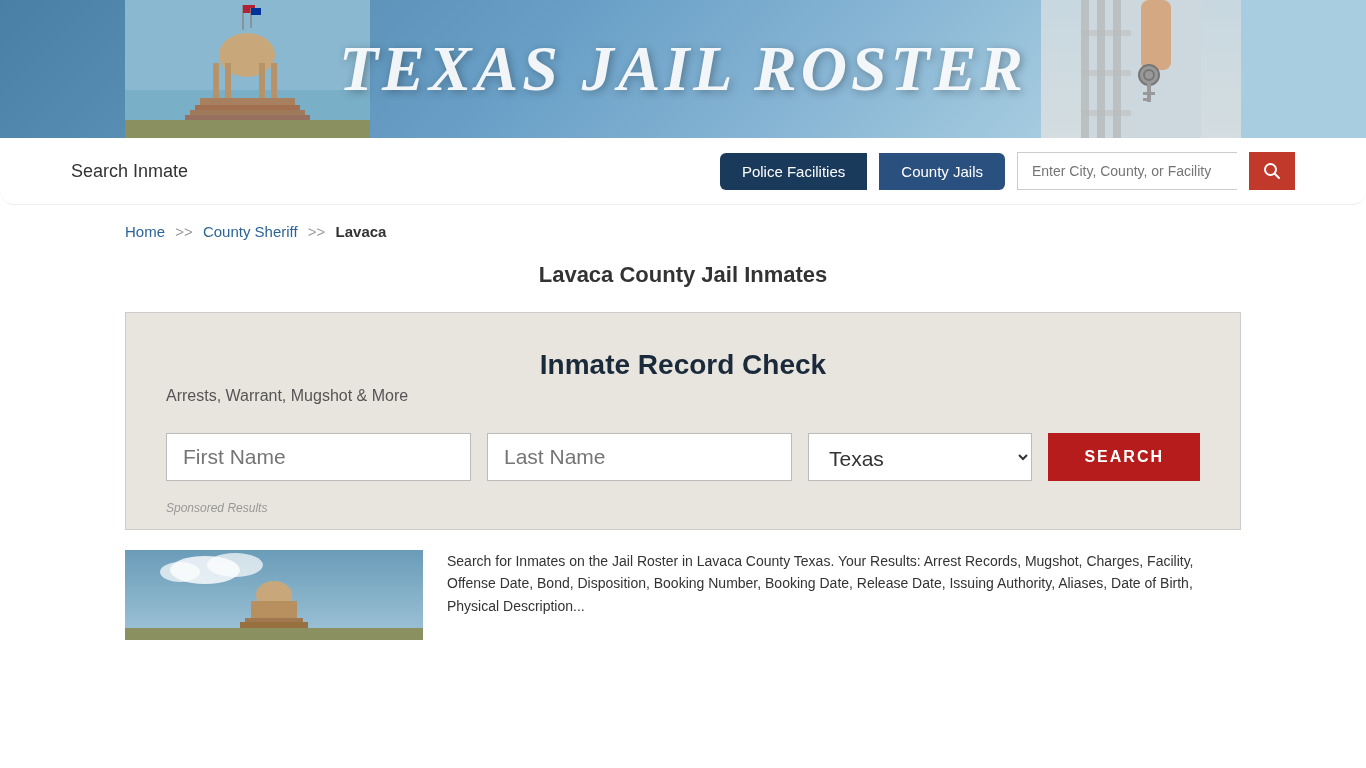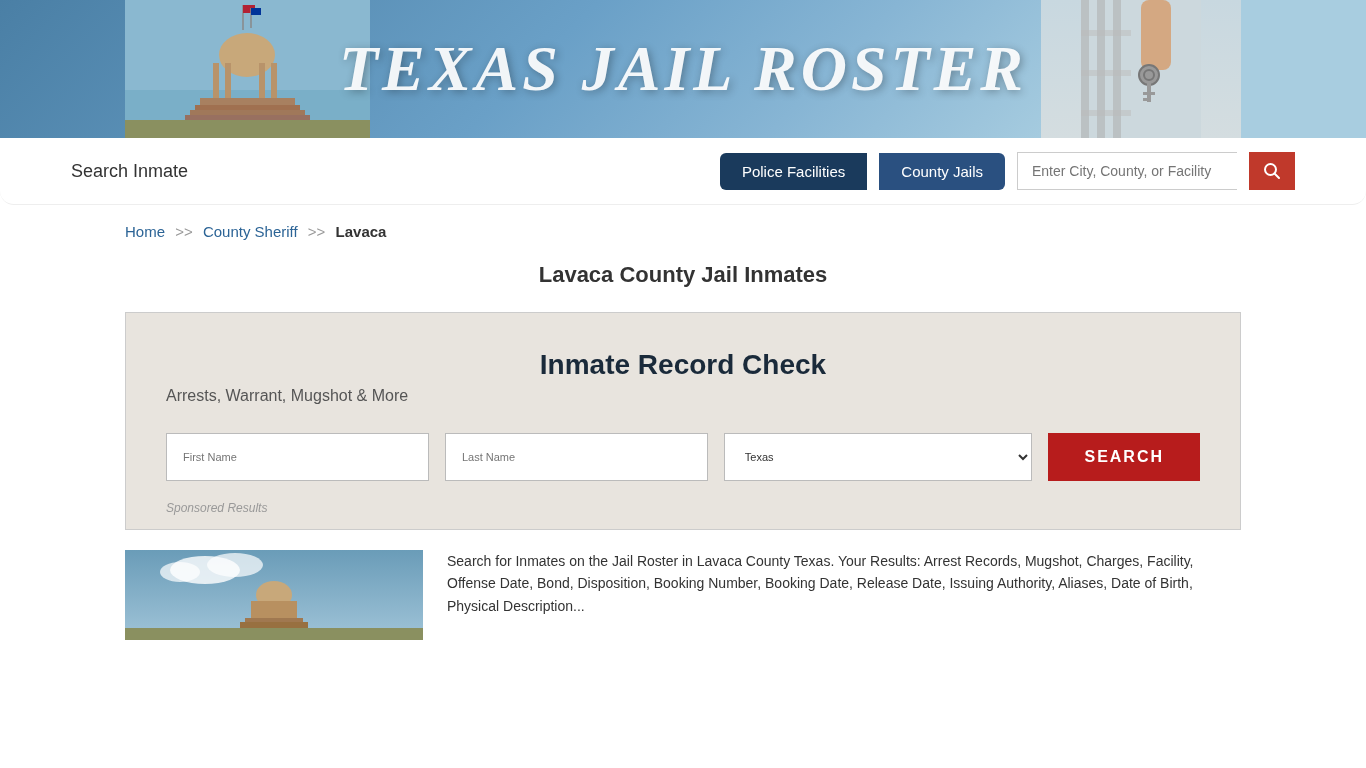--- a/index.html
+++ b/index.html
@@ -163,21 +163,21 @@
       margin-bottom: 28px;
     }
     .search-card-fields {
       display: flex;
       gap: 16px;
       align-items: center;
       margin-bottom: 20px;
     }
     .search-card-fields input, .search-card-fields select {
       padding: 12px 16px;
-      font-size: 11px;
+      font-size: 21px;
       font-family: Arial, sans-serif;
       border: 1px solid #bbb;
       background: #fff;
       color: #999;
       outline: none;
       height: 48px;
     }
     .search-card-fields input {
       flex: 1;
     }

